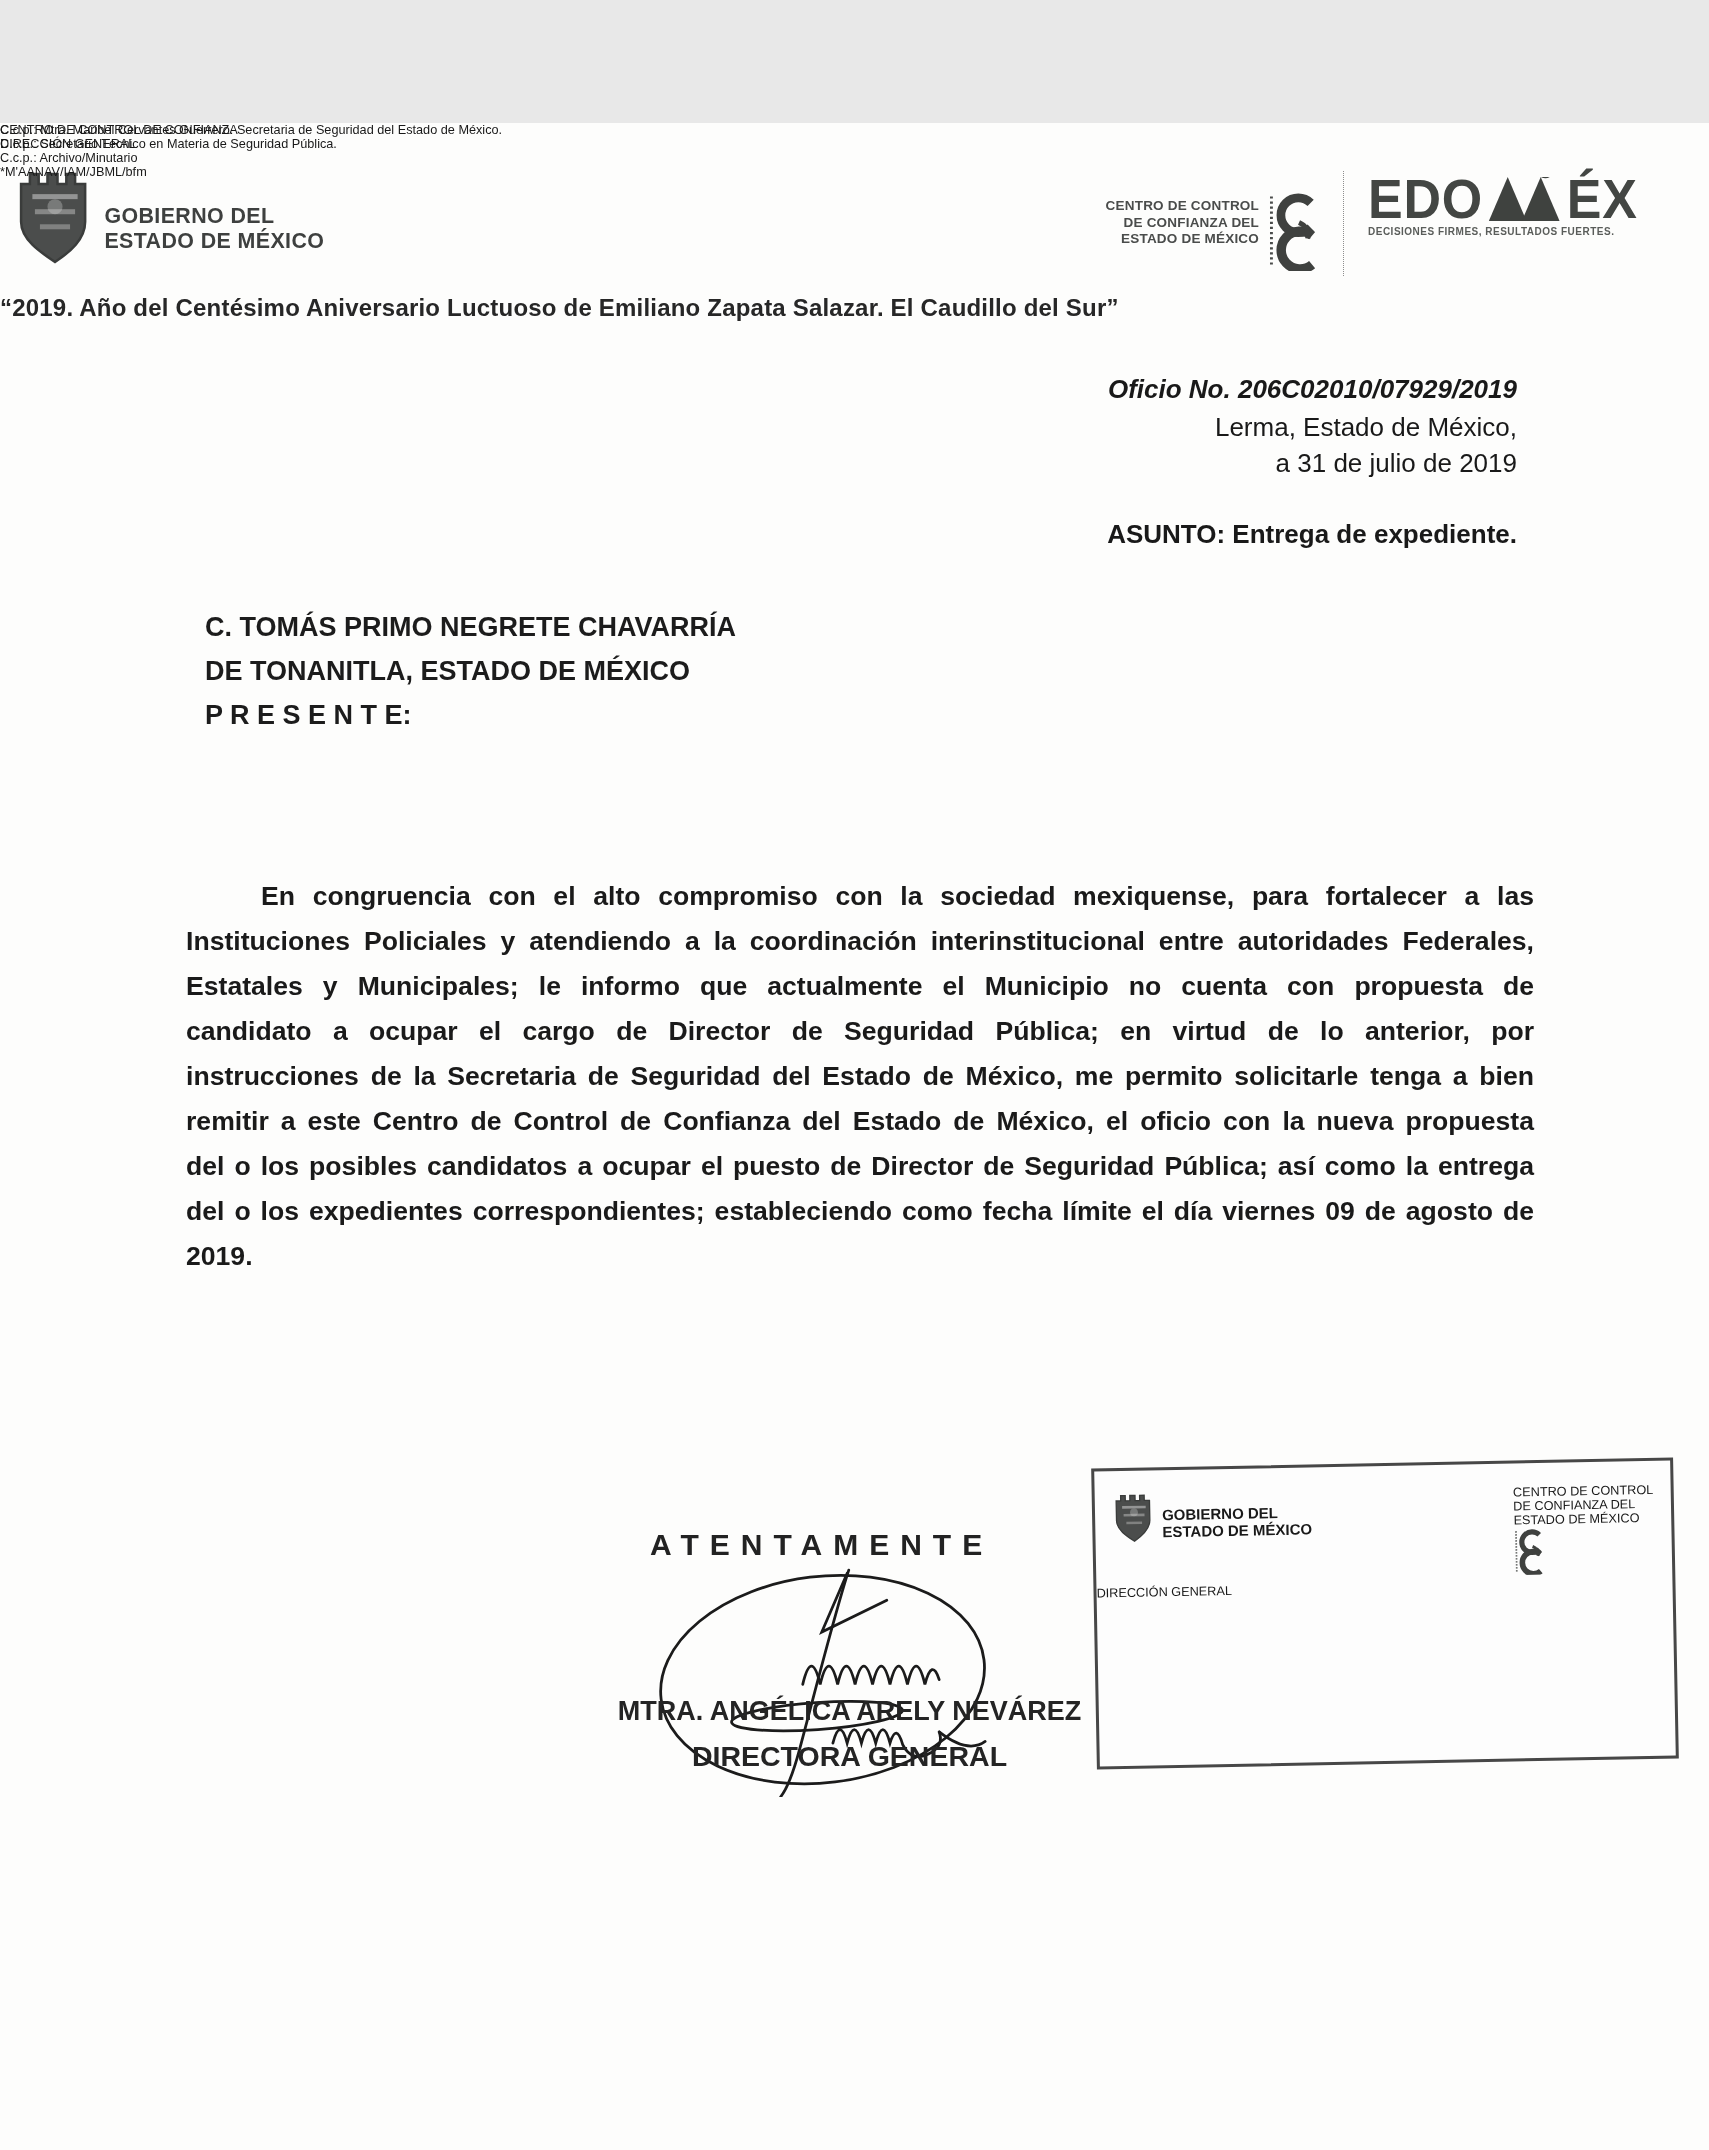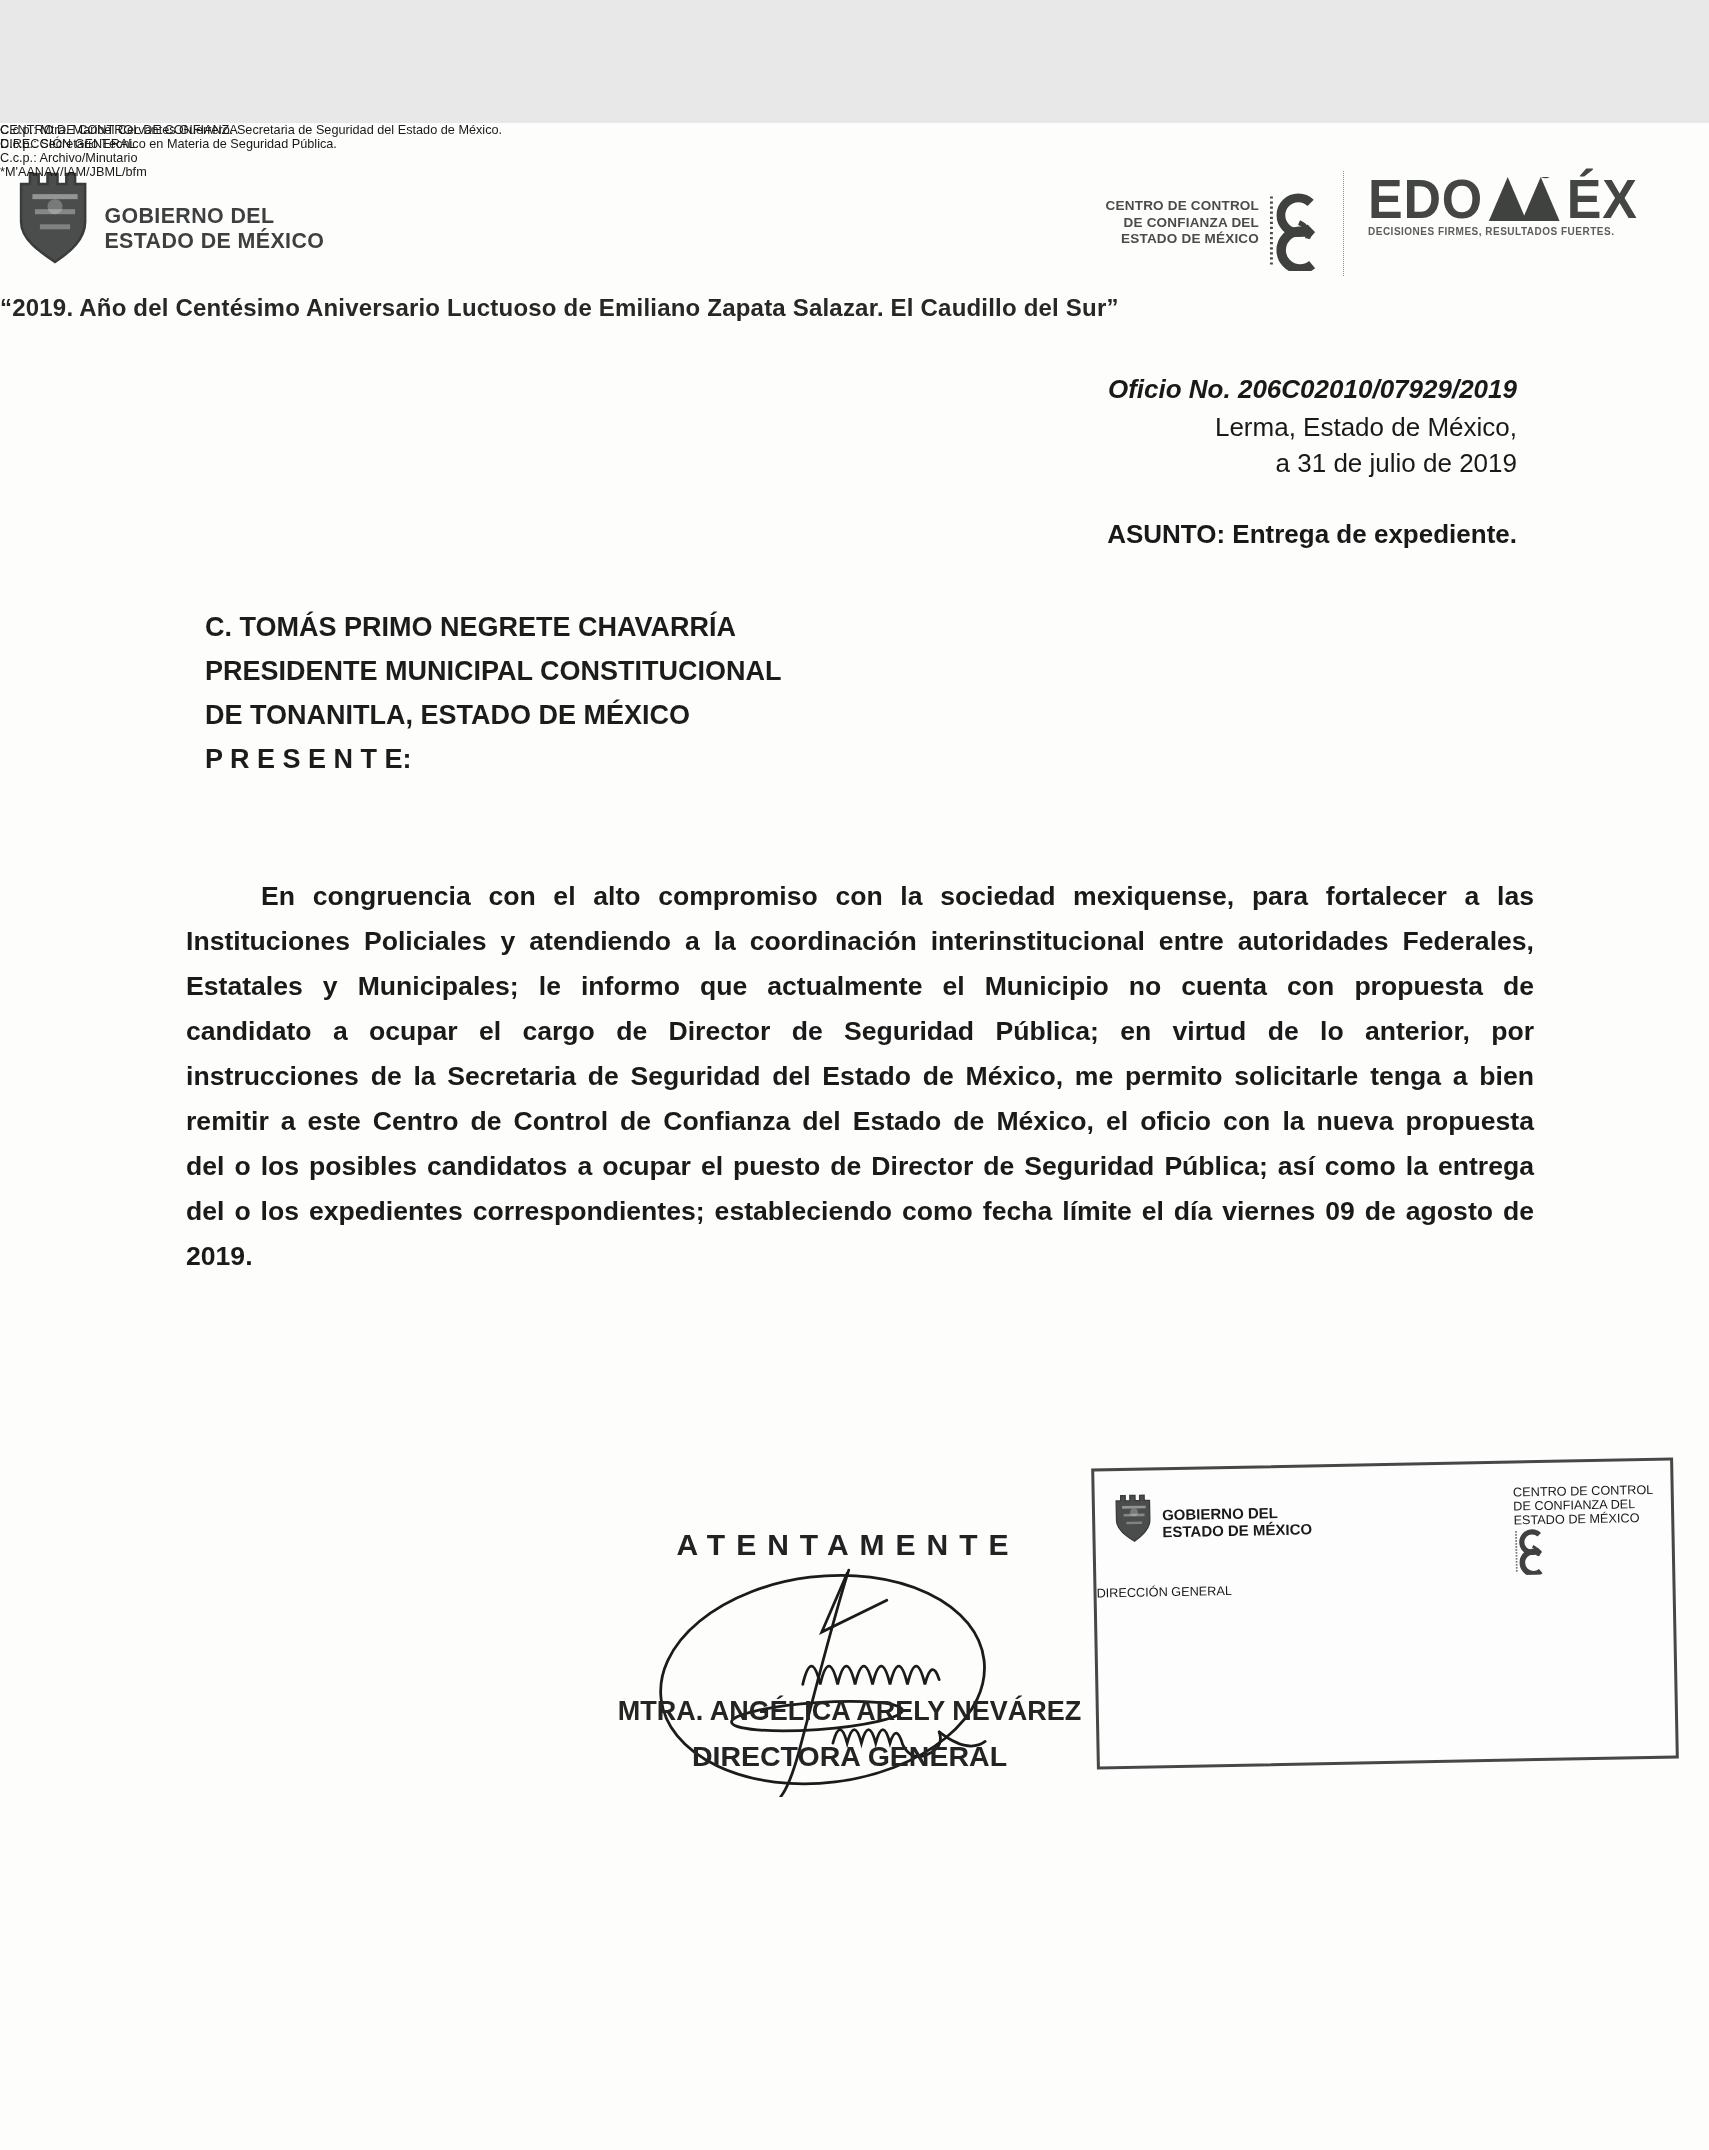--- a/index.html
+++ b/index.html
@@ -40,21 +40,21 @@
     line-height:44px;color:#1c1c1c;}
 
   
   .para{left:186px;width:1348px;font-size:26.6px;line-height:45px;
     text-align:justify;color:#1a1a1a;font-weight:600;}
   .p1{top:742px;text-indent:75px;word-spacing:2.4px;margin-top:9px;}
   .p2{top:1142px;text-indent:75px;}
   .run-bold{font-weight:800;}
 
   
-  .atent{left:650px;top:1405px;width:396px;text-align:center;font-size:30px;
+  .atent{left:650px;top:1405px;width:396px;text-align:left;font-size:30px;
     font-weight:700;letter-spacing:11px;color:#222;}
   .sig{left:644px;top:1436px;z-index:3;}
   .sig-name{left:493px;top:1573px;width:713px;text-align:center;font-size:27px;
     font-weight:700;color:#242424;z-index:4;}
   .sig-title{left:493px;top:1617px;width:713px;text-align:center;font-size:28.5px;
     font-weight:700;color:#242424;z-index:4;}
 
   
   .stamp{left:1094px;top:1340px;width:576px;height:295px;border:3.2px solid #474747;
     transform:rotate(-1.1deg);z-index:2;background:rgba(255,255,255,.25);}
@@ -154,21 +154,20 @@
 
   <div class="abs motto">“2019. Año del Centésimo Aniversario Luctuoso de Emiliano Zapata Salazar. El Caudillo del Sur”</div>
 
   <div class="abs meta oficio">Oficio No. 206C02010/07929/2019</div>
   <div class="abs meta place">Lerma, Estado de México,</div>
   <div class="abs meta date">a 31 de julio de 2019</div>
   <div class="abs meta subject">ASUNTO: Entrega de expediente.</div>
 
   <div class="abs recipient">
     <div>C. TOMÁS PRIMO NEGRETE CHAVARRÍA</div>
-    <div>PRESIDENTE MUNICIPAL CONSTITUCIONAL</div>
     <div>DE TONANITLA, ESTADO DE MÉXICO</div>
     <div>P R E S E N T E:</div>
   </div>
 
   <div class="abs para p1"><span>En congruencia con el alto compromiso con la sociedad mexiquense, para fortalecer a las Instituciones Policiales y atendiendo a la coordinación interinstitucional entre autoridades Federales, Estatales y Municipales; le informo que actualmente el Municipio no cuenta con propuesta de candidato a ocupar el cargo de Director de Seguridad Pública; en virtud de lo anterior, </span><span class="run-bold">por instrucciones de la Secretaria de Seguridad del Estado de México,</span><span> me permito solicitarle tenga a bien remitir a este Centro de Control de Confianza del Estado de México, el oficio con la nueva propuesta del o los posibles candidatos a ocupar el puesto de Director de Seguridad Pública; así como la entrega del o los expedientes correspondientes; estableciendo como fecha límite </span><span class="run-bold">el día viernes 09 de agosto de 2019</span><span>.</span></div>
 
   <div class="abs atent">ATENTAMENTE</div>
 
   <svg class="abs sig" width="373" height="238" viewBox="0 0 470 300" fill="none" stroke="#1b1b1b" stroke-width="3.5" stroke-linecap="round">
     <ellipse cx="225" cy="152" rx="205" ry="130" transform="rotate(-7 225 152)"></ellipse>

